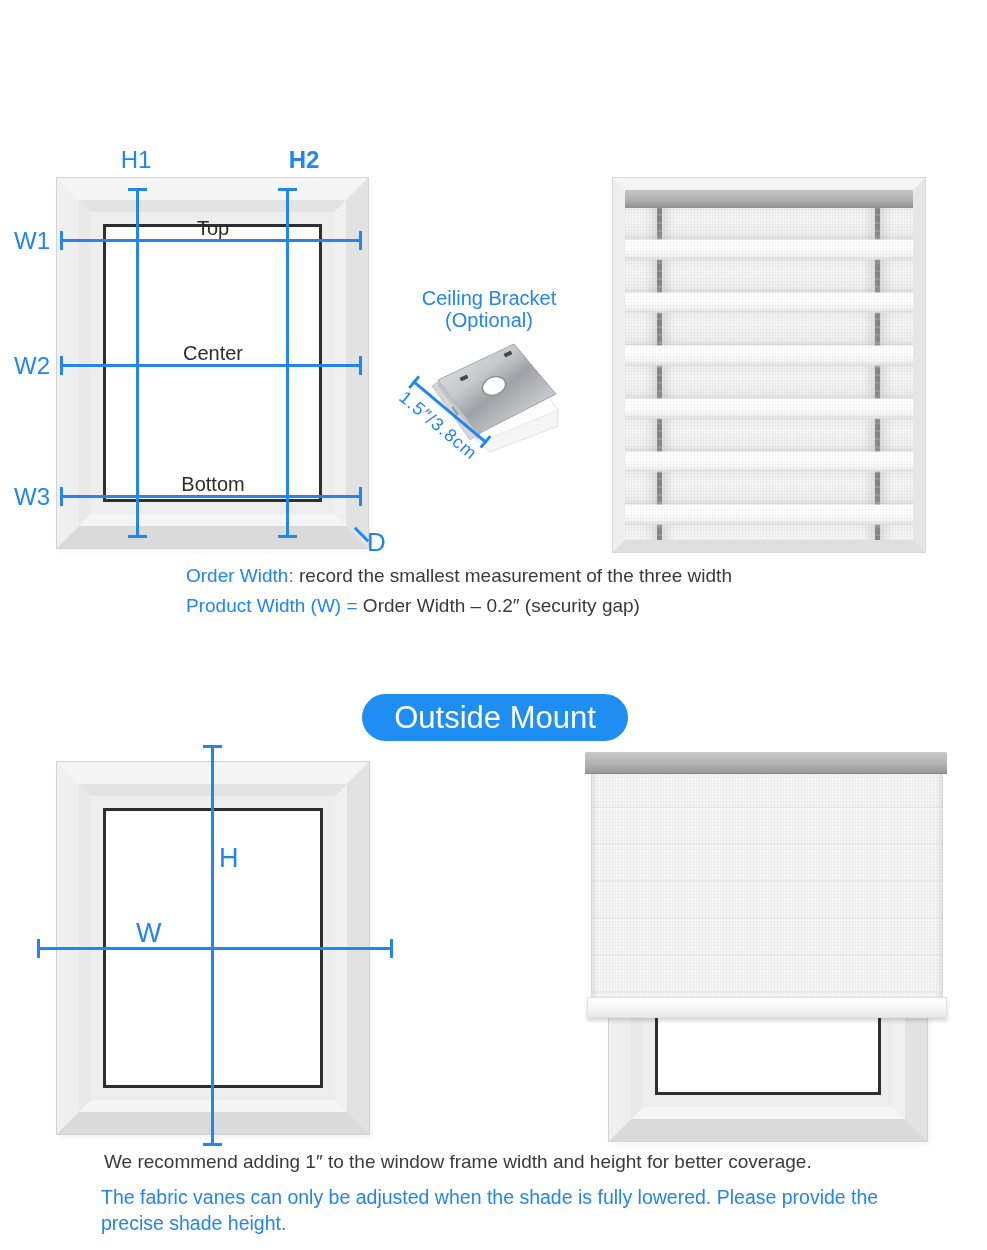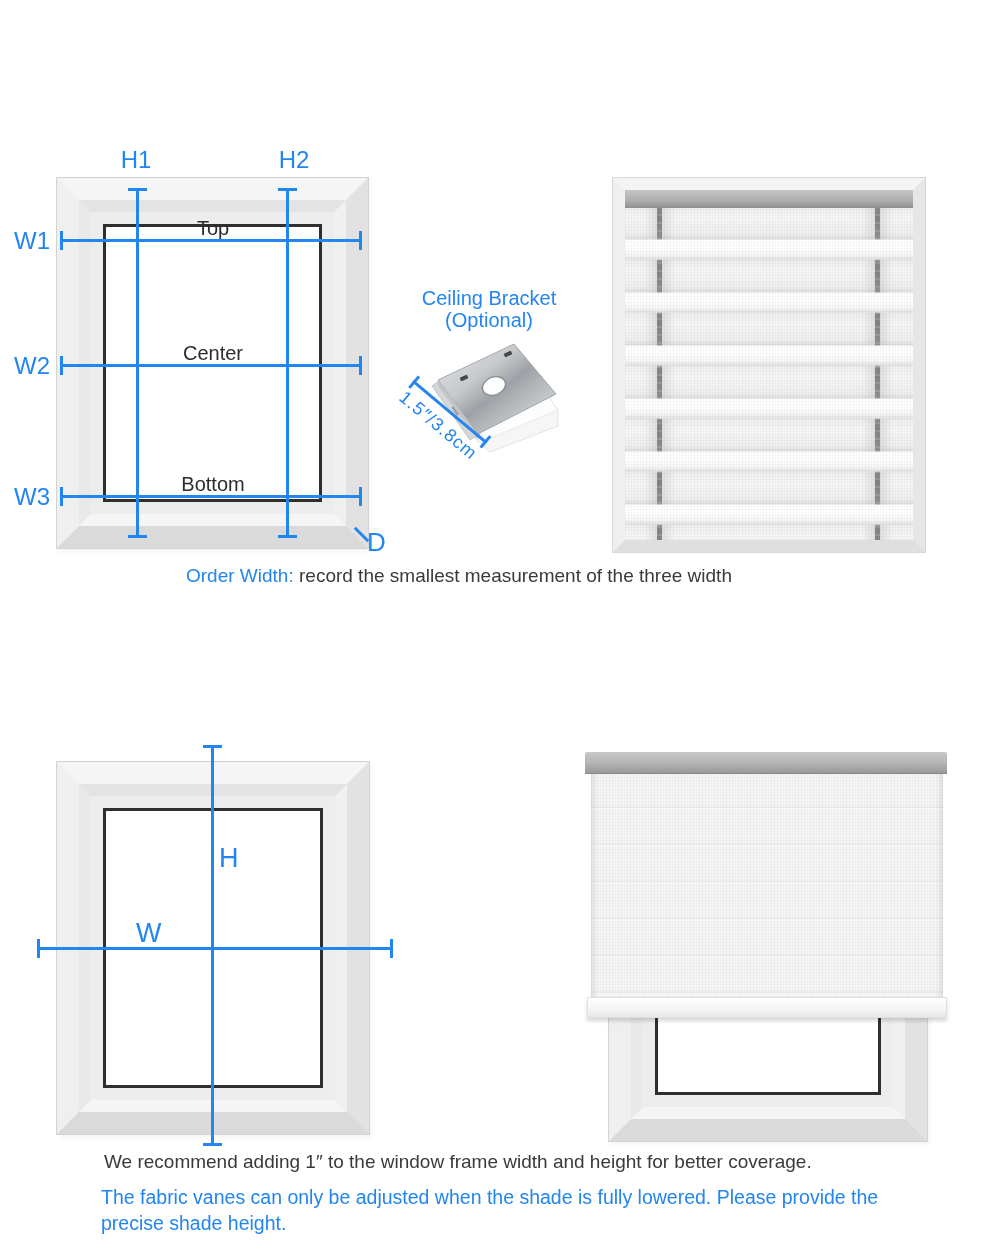--- a/index.html
+++ b/index.html
@@ -133,21 +133,21 @@
     </div>
   </div>
 
   <div class="ml h" style="left:60px;top:239px;width:302px;"></div>
   <div class="ml h" style="left:60px;top:364px;width:302px;"></div>
   <div class="ml h" style="left:60px;top:495px;width:302px;"></div>
   <div class="ml v" style="left:136px;top:188px;height:350px;"></div>
   <div class="ml v" style="left:286px;top:188px;height:350px;"></div>
 
   <div class="mlabel c" style="left:112px;top:146px;width:48px;">H1</div>
-  <div class="mlabel c" style="left:270px;top:146px;width:48px;">H2</div>
+  <div class="mlabel c" style="left:280px;top:146px;width:48px;font-weight:bold;">H2</div>
   <div class="mlabel" style="left:14px;top:227px;">W1</div>
   <div class="mlabel" style="left:14px;top:352px;">W2</div>
   <div class="mlabel" style="left:14px;top:483px;">W3</div>
 
   <div class="glabel" style="left:168px;top:217px;width:90px;">Top</div>
   <div class="glabel" style="left:168px;top:342px;width:90px;">Center</div>
   <div class="glabel" style="left:168px;top:473px;width:90px;">Bottom</div>
 
   <div class="dline" style="left:352px;top:533px;"></div>
   <div class="mlabel" style="left:367px;top:527px;font-size:26px;">D</div>
@@ -193,22 +193,24 @@
       <div class="mullion m-left"></div>
       <div class="mullion m-right"></div>
       <div class="zebra-bands"></div>
       <div class="weave"></div>
       <div class="cassette"></div>
     </div>
   </div>
 
   <div class="notes">
     <div><span class="lbl">Order Width:</span><span> record the smallest measurement of the three width</span></div>
-  </div>
-
+    <div><span class="lbl">Product Width (W) = </span><span>Order Width – 0.2″ (security gap)</span></div>
+  </div>
+
+  <div class="abs pill outside">Outside Mount</div>
 
   <div class="winframe" style="left:57px;top:762px;width:312px;height:372px;">
     <div class="win-mid">
       <div class="win-glass"></div>
     </div>
   </div>
   <div class="ml v" style="left:211px;top:745px;height:401px;"></div>
   <div class="ml h" style="left:37px;top:947px;width:356px;"></div>
   <div class="mlabel" style="left:219px;top:843px;font-size:27px;">H</div>
   <div class="mlabel" style="left:136px;top:918px;font-size:27px;">W</div>

